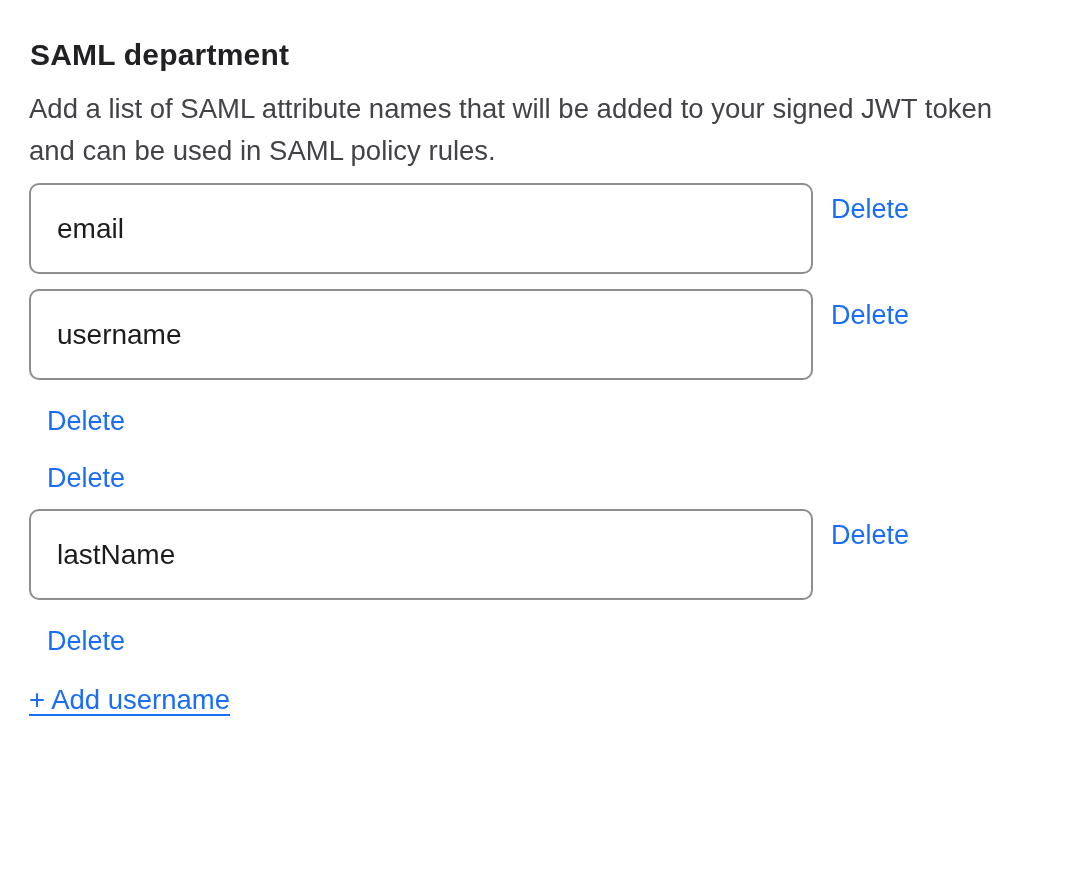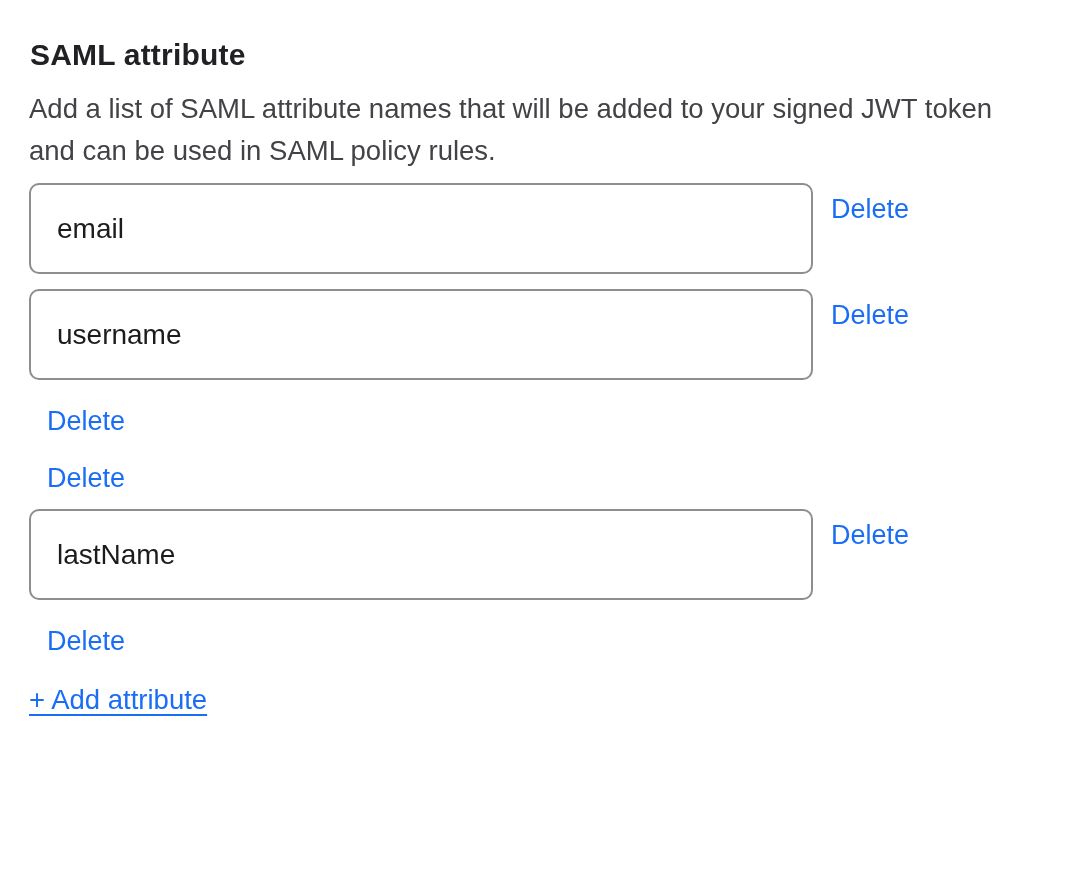--- a/index.html
+++ b/index.html
@@ -70,21 +70,21 @@
     text-decoration: underline;
     text-underline-offset: 5px;
     cursor: pointer;
   }
 </style>
 </head>
 <body>
 
 <div class="container">
 
-  <h1 class="page-title">SAML attribute</h1>
+  <h1 class="page-title">SAML department</h1>
 
   <p class="page-description">Add a list of SAML attribute names that will be added to your signed JWT token and can be used in SAML policy rules.</p>
 
   <div class="attribute-row">
     <input type="text" class="attribute-input" value="email" style="">
     <a class="delete-link">Delete</a>
   </div>
 
   <div class="attribute-row">
     <input type="text" class="attribute-input" value="username" style="">
@@ -101,15 +101,15 @@
 
   <div class="attribute-row">
     <input type="text" class="attribute-input" value="lastName" style="">
     <a class="delete-link">Delete</a>
   </div>
 
   <div class="attribute-row">
     <a class="delete-link">Delete</a>
   </div>
 
-  <a class="add-attribute-link">+ Add attribute</a>
+  <a class="add-attribute-link">+ Add username</a>
 
 </div>
 
 </body></html>

